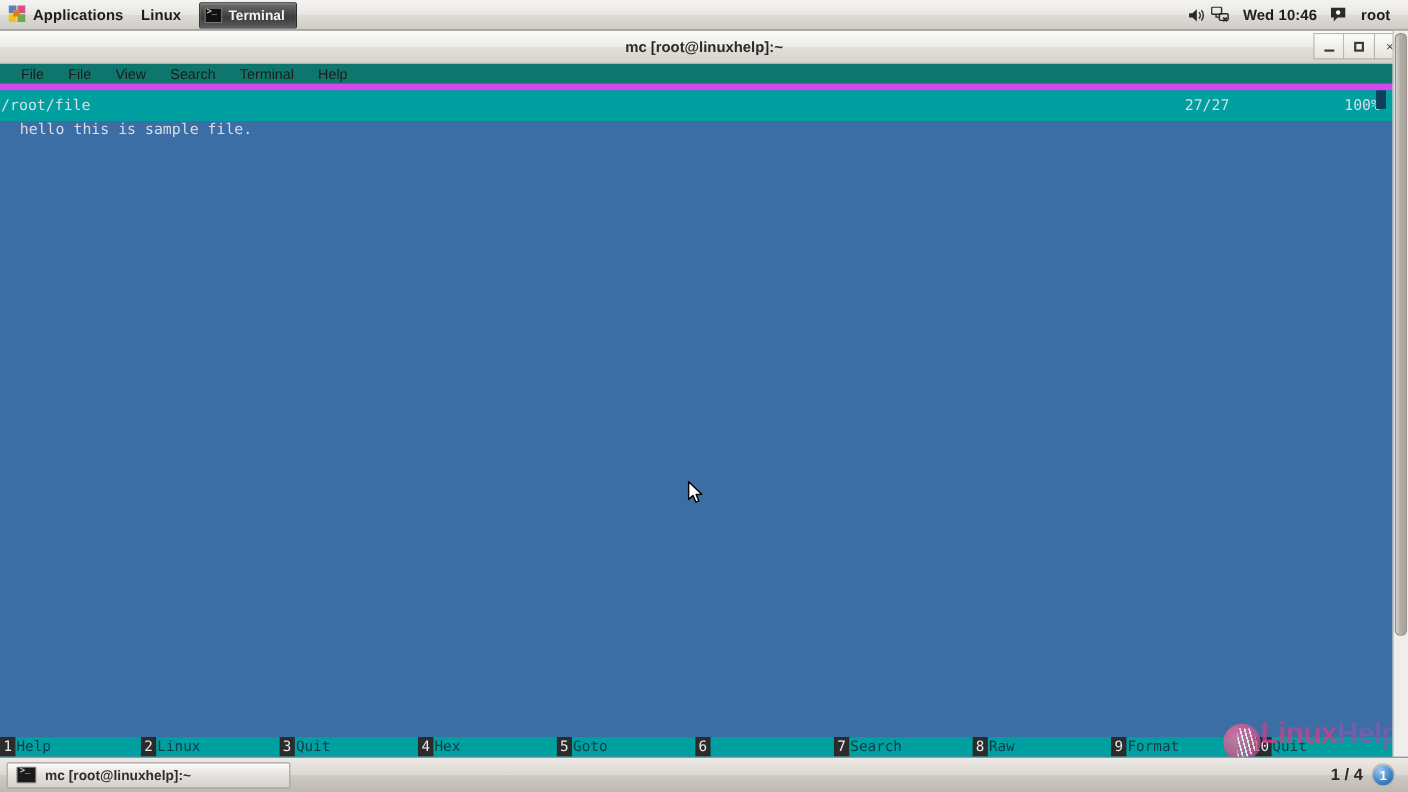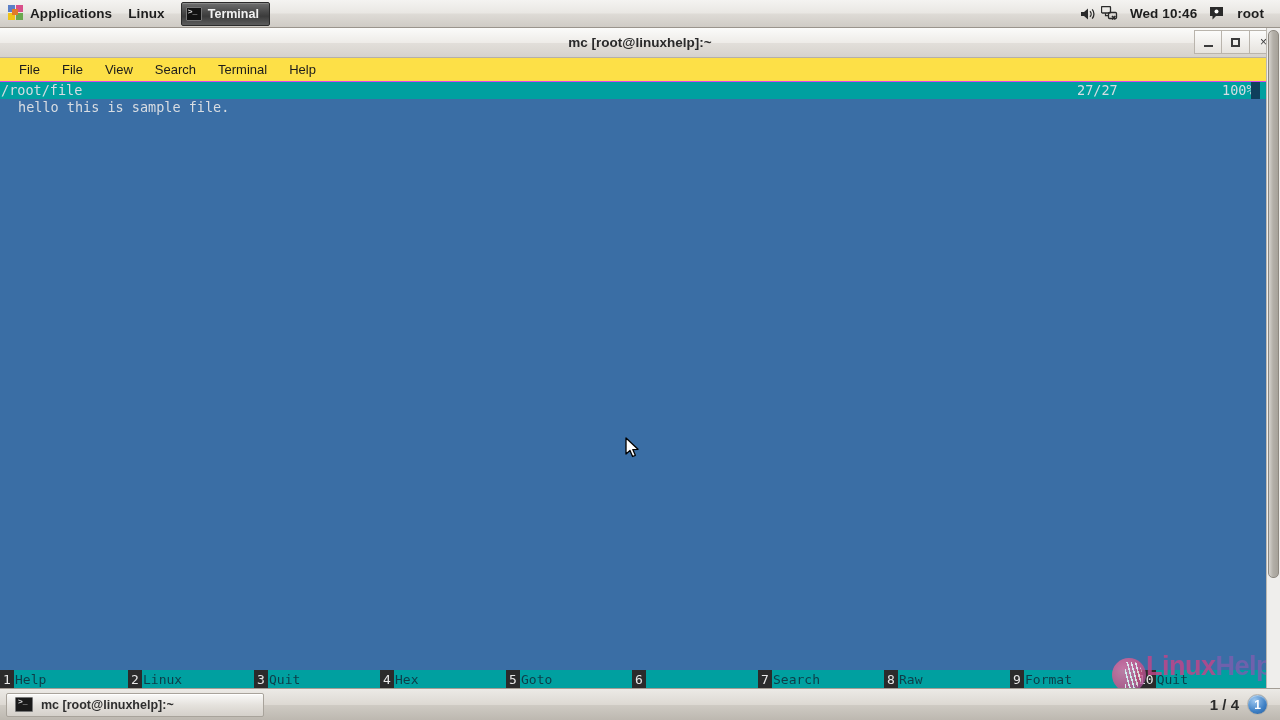--- a/index.html
+++ b/index.html
@@ -76,37 +76,37 @@
     font-family: "Liberation Sans", sans-serif; font-size: 12px; color: #3b3b3b;
     background: linear-gradient(to bottom, #fcfcfb, #e6e3de);
     border: 1px solid #b9b4ac; border-left: none;
     cursor: default;
   }
   .wc:first-child { border-left: 1px solid #b9b4ac; }
   .wc .mini { display:block; width:9px; height:2px; background:#3b3b3b; margin-top:7px; }
   .wc .maxi { display:block; width:9px; height:9px; border:2px solid #3b3b3b; }
 
   #menubar {
-    height: 24px; background: #fde047;
+    height: 24px; background: #0f766e;
     display: flex; align-items: center; padding-left: 8px;
     font-size: 13px; color: #1c1c1c;
-    border-bottom: 1px solid #d946ef;
+    border-bottom: 6px solid #d946ef;
   }
   .menu-item { padding: 2px 11px; cursor: default; }
 
   
   #mc {
     flex: 1; position: relative; display: flex; flex-direction: column;
     background: #3a6ea5;
     font-family: "DejaVu Sans Mono", "Liberation Mono", monospace;
     font-size: 13.5px; line-height: 17px;
     overflow: hidden;
   }
   #mc-head {
-    height: 17px; background: #00a0a0; color: #d6dde4;
+    height: 28px; background: #00a0a0; color: #d6dde4;
     display: flex; align-items: center; white-space: pre;
     padding-left: 1px;
   }
   #mc-path { flex: none; }
   #mc-pos { position: absolute; left: 1077px; }
   #mc-pct { position: absolute; left: 1222px; }
   #mc-cursor {
     position: absolute; left: 1251px; top: 0;
     width: 9px; height: 17px; background: #0f3f5c;
   }

